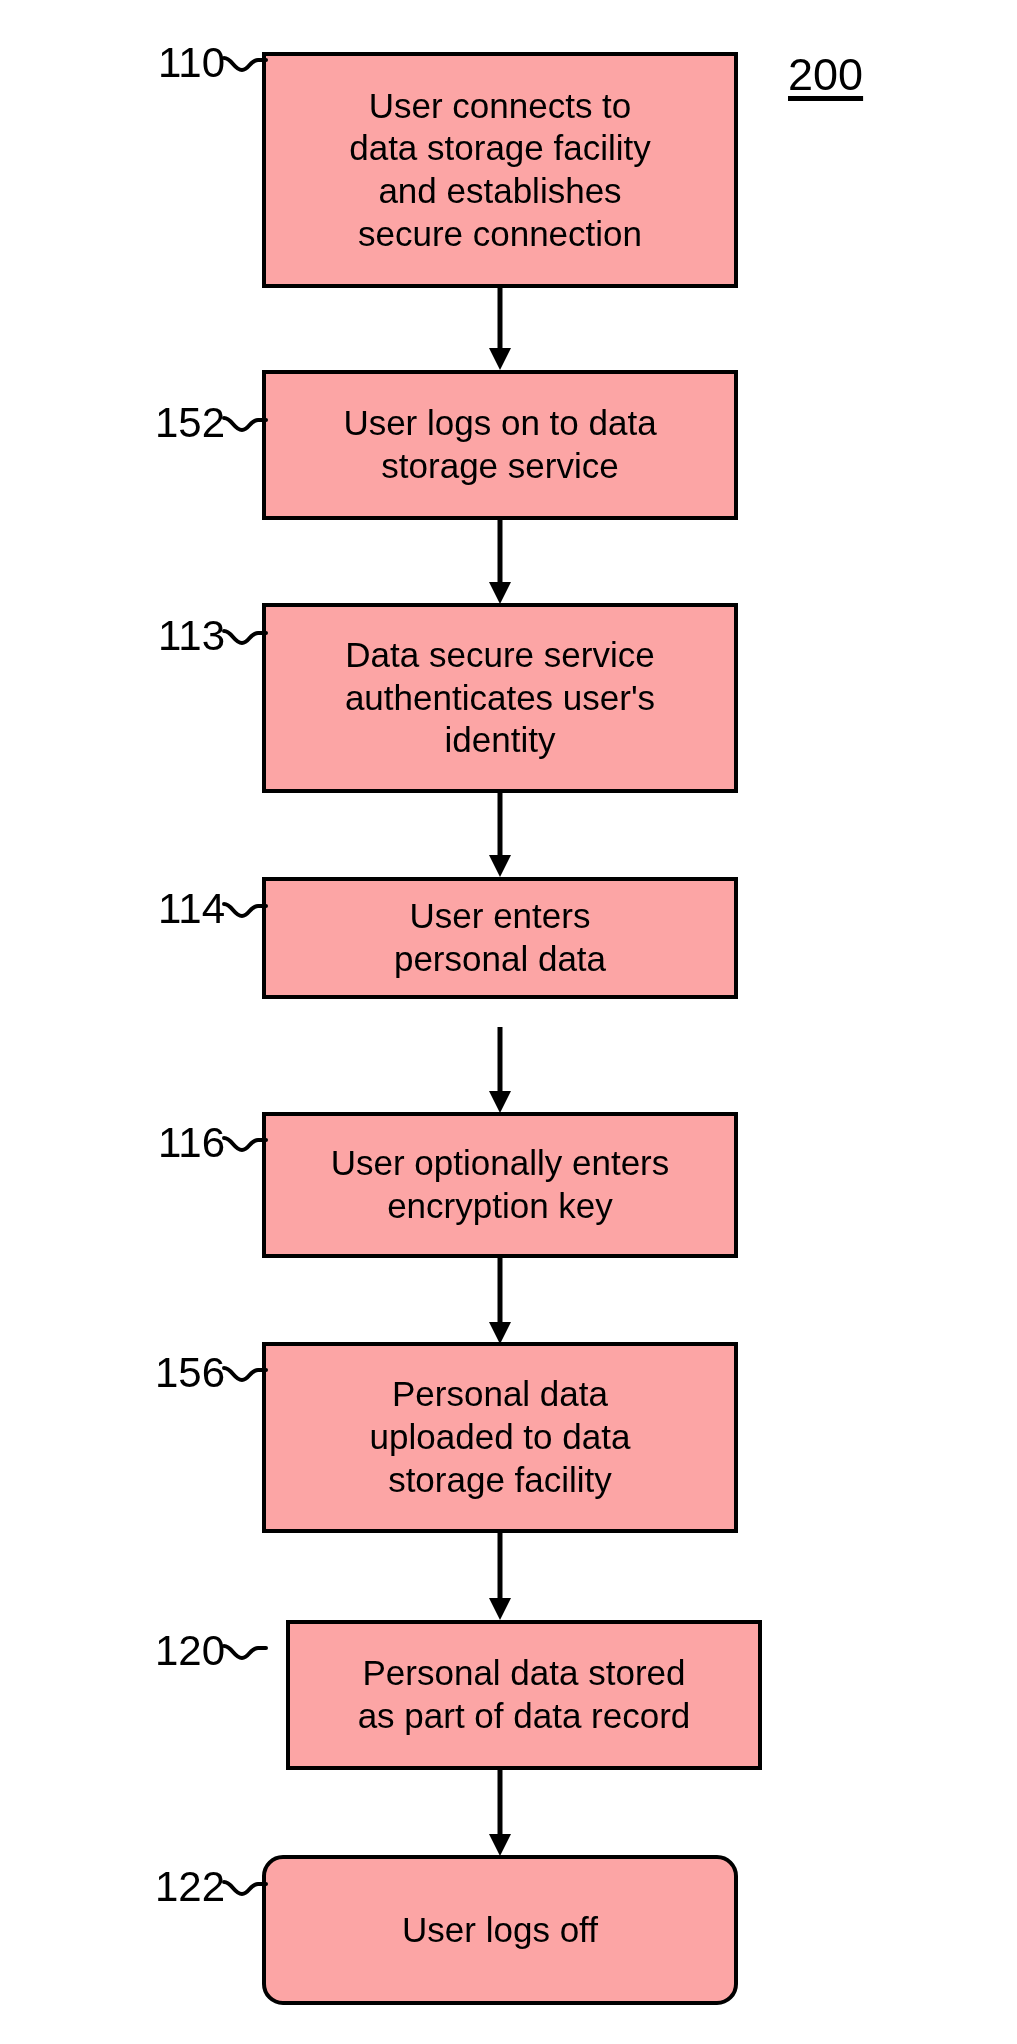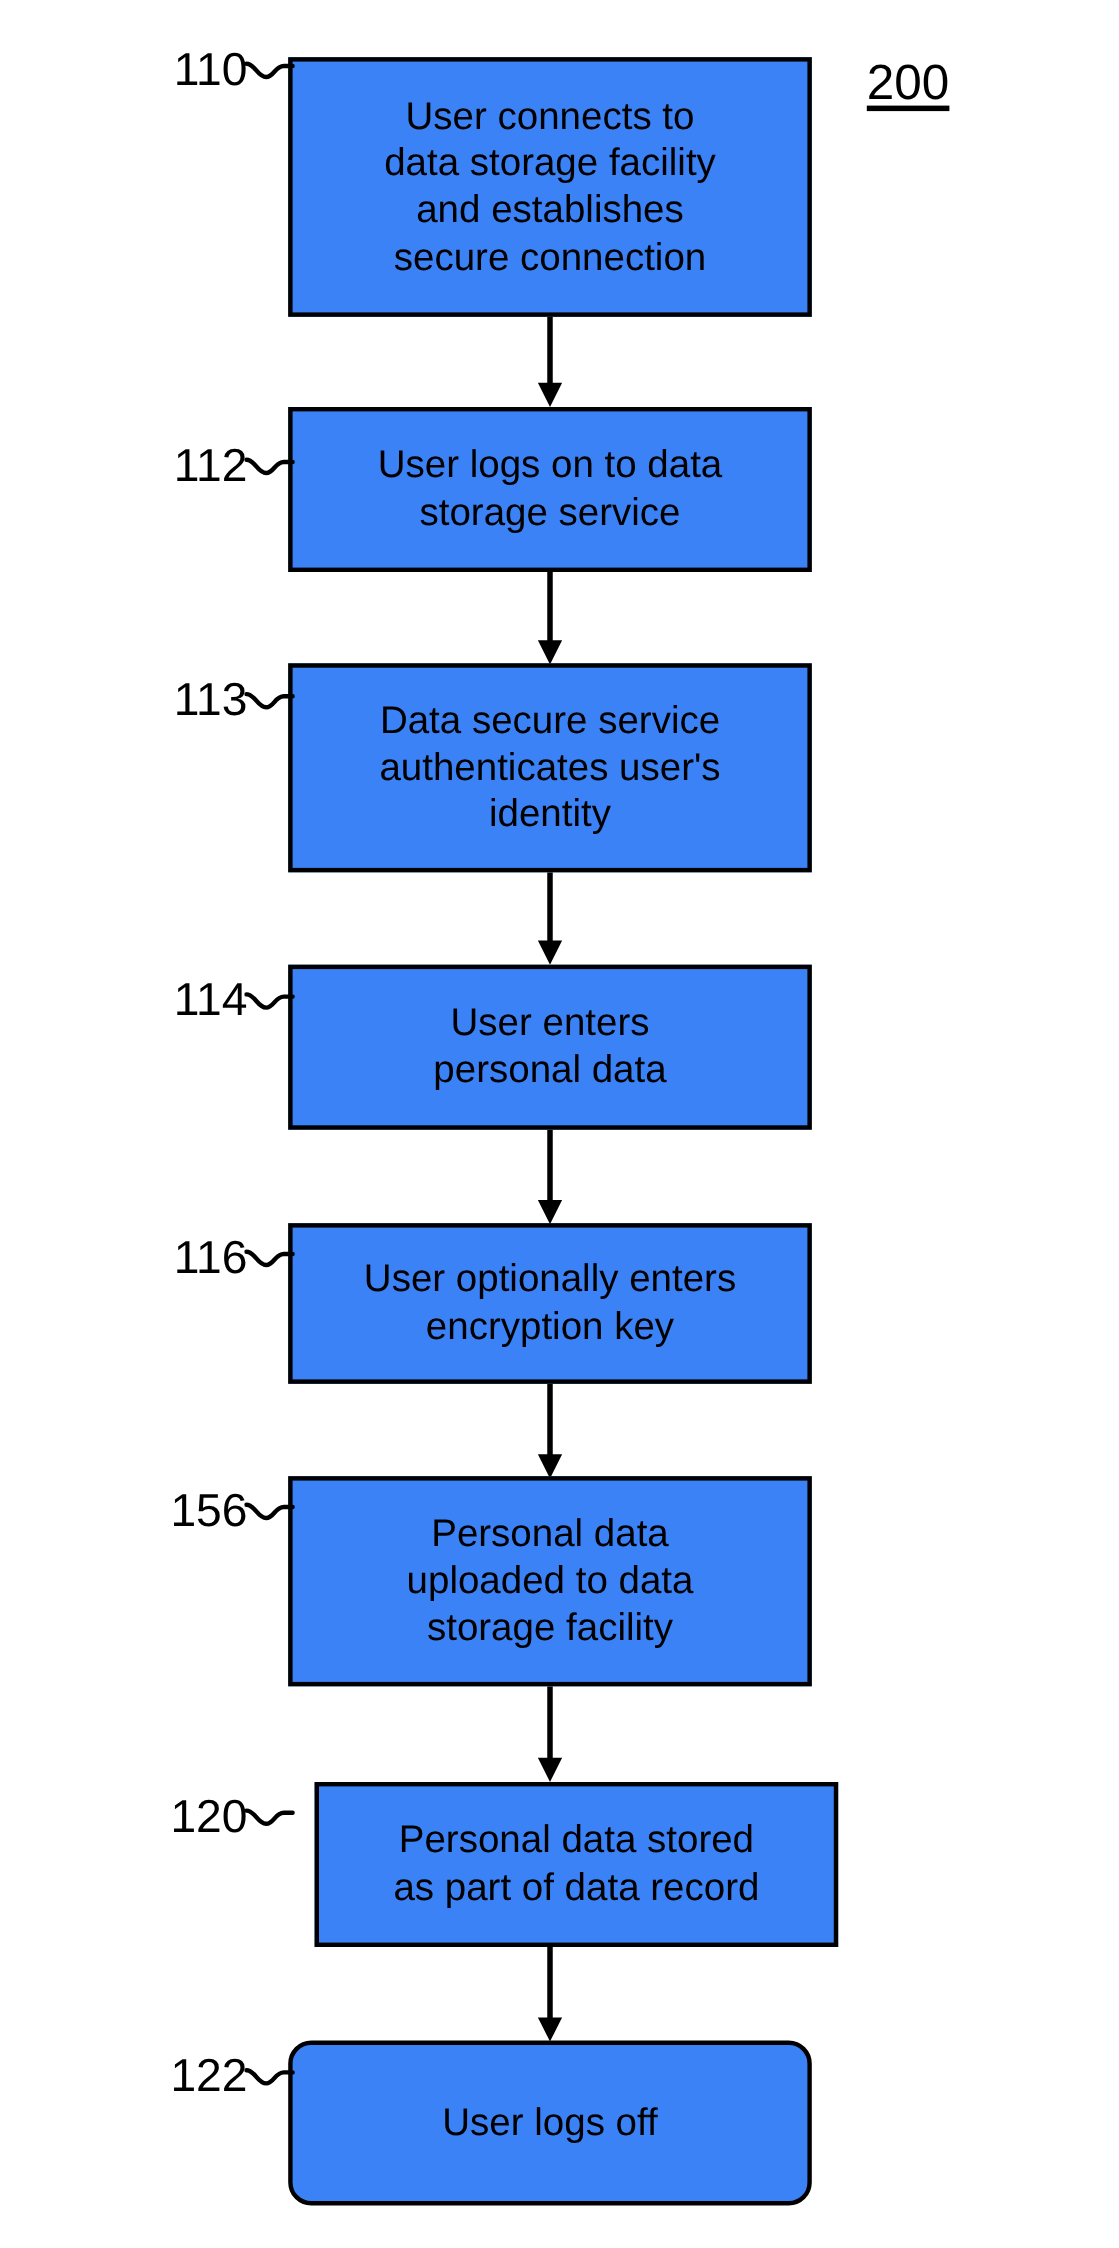--- a/index.html
+++ b/index.html
@@ -30,21 +30,21 @@
     text-decoration: underline;
     text-underline-offset: 6px;
     text-decoration-thickness: 5px;
     white-space: nowrap;
   }
   
   .node {
     position: absolute;
     box-sizing: border-box;
     border: 4px solid #000000;
-    background: #3b82f6;
+    background: #fca5a5;
     display: flex;
     align-items: center;
     justify-content: center;
     text-align: center;
   }
   .node-text {
     font-size: 35px;
     line-height: 1.22;
     font-weight: 400;
     color: #000;
@@ -92,21 +92,21 @@
 
   <svg class="connector" style="left:480px; top:288px;" width="40" height="84" viewBox="0 0 40 84">
     <line x1="20" y1="0" x2="20" y2="66" stroke="#000" stroke-width="5"></line>
     <polygon points="20,82 9,60 31,60" fill="#000"></polygon>
   </svg>
 
   <div class="node" style="left:262px; top:370px; width:476px; height:150px;">
     <div class="node-text">User logs on to data
 storage service</div>
   </div>
-  <div class="ref-num" style="left:100px; top:402px; width:125px;">112</div>
+  <div class="ref-num" style="left:100px; top:402px; width:125px;">152</div>
   <svg class="leader" style="left:222px; top:400px;" width="48" height="48" viewBox="0 0 48 48">
     <path d="M2,18 C10,18 12,30 20,30 C27,30 28,20 36,20 L44,20" fill="none" stroke="#000" stroke-width="4" stroke-linecap="round"></path>
   </svg>
 
   <svg class="connector" style="left:480px; top:520px;" width="40" height="86" viewBox="0 0 40 86">
     <line x1="20" y1="0" x2="20" y2="68" stroke="#000" stroke-width="5"></line>
     <polygon points="20,84 9,62 31,62" fill="#000"></polygon>
   </svg>
 
   <div class="node" style="left:262px; top:603px; width:476px; height:190px;">
@@ -117,21 +117,21 @@
   <div class="ref-num" style="left:100px; top:615px; width:125px;">113</div>
   <svg class="leader" style="left:222px; top:613px;" width="48" height="48" viewBox="0 0 48 48">
     <path d="M2,18 C10,18 12,30 20,30 C27,30 28,20 36,20 L44,20" fill="none" stroke="#000" stroke-width="4" stroke-linecap="round"></path>
   </svg>
 
   <svg class="connector" style="left:480px; top:793px;" width="40" height="86" viewBox="0 0 40 86">
     <line x1="20" y1="0" x2="20" y2="68" stroke="#000" stroke-width="5"></line>
     <polygon points="20,84 9,62 31,62" fill="#000"></polygon>
   </svg>
 
-  <div class="node" style="left:262px; top:877px; width:476px; height:150px;">
+  <div class="node" style="left:262px; top:877px; width:476px; height:122px;">
     <div class="node-text">User enters
 personal data</div>
   </div>
   <div class="ref-num" style="left:100px; top:888px; width:125px;">114</div>
   <svg class="leader" style="left:222px; top:886px;" width="48" height="48" viewBox="0 0 48 48">
     <path d="M2,18 C10,18 12,30 20,30 C27,30 28,20 36,20 L44,20" fill="none" stroke="#000" stroke-width="4" stroke-linecap="round"></path>
   </svg>
 
   <svg class="connector" style="left:480px; top:1027px;" width="40" height="88" viewBox="0 0 40 88">
     <line x1="20" y1="0" x2="20" y2="70" stroke="#000" stroke-width="5"></line>

